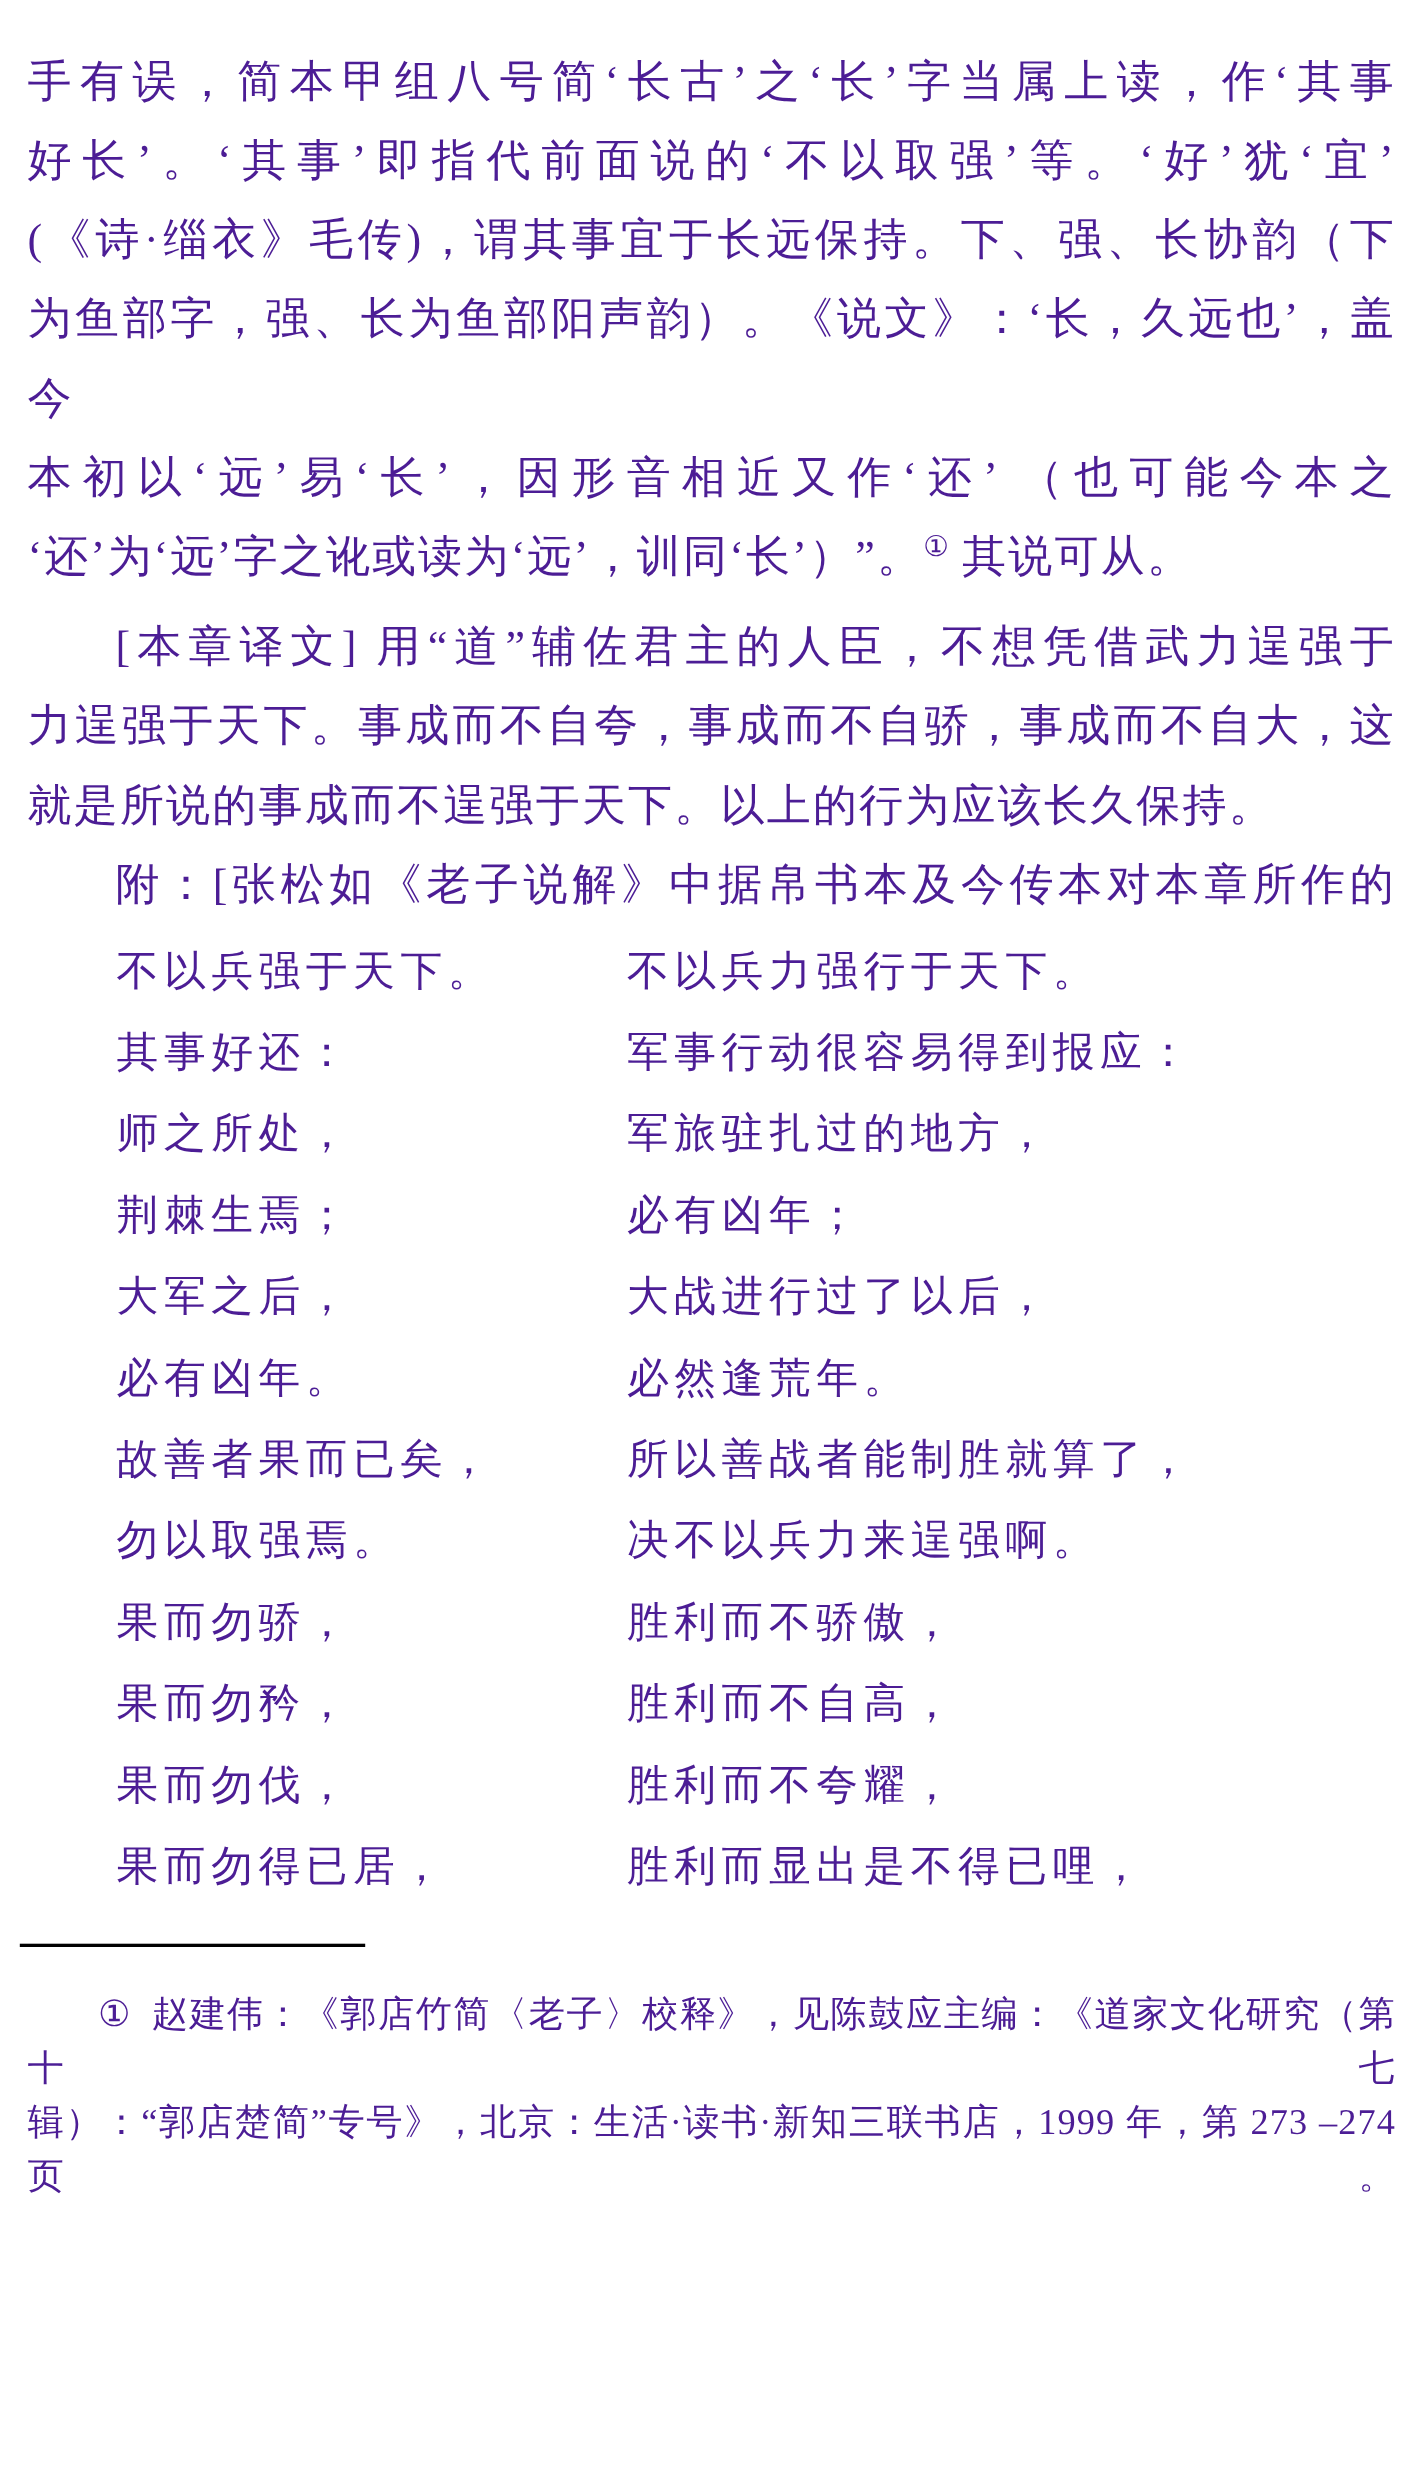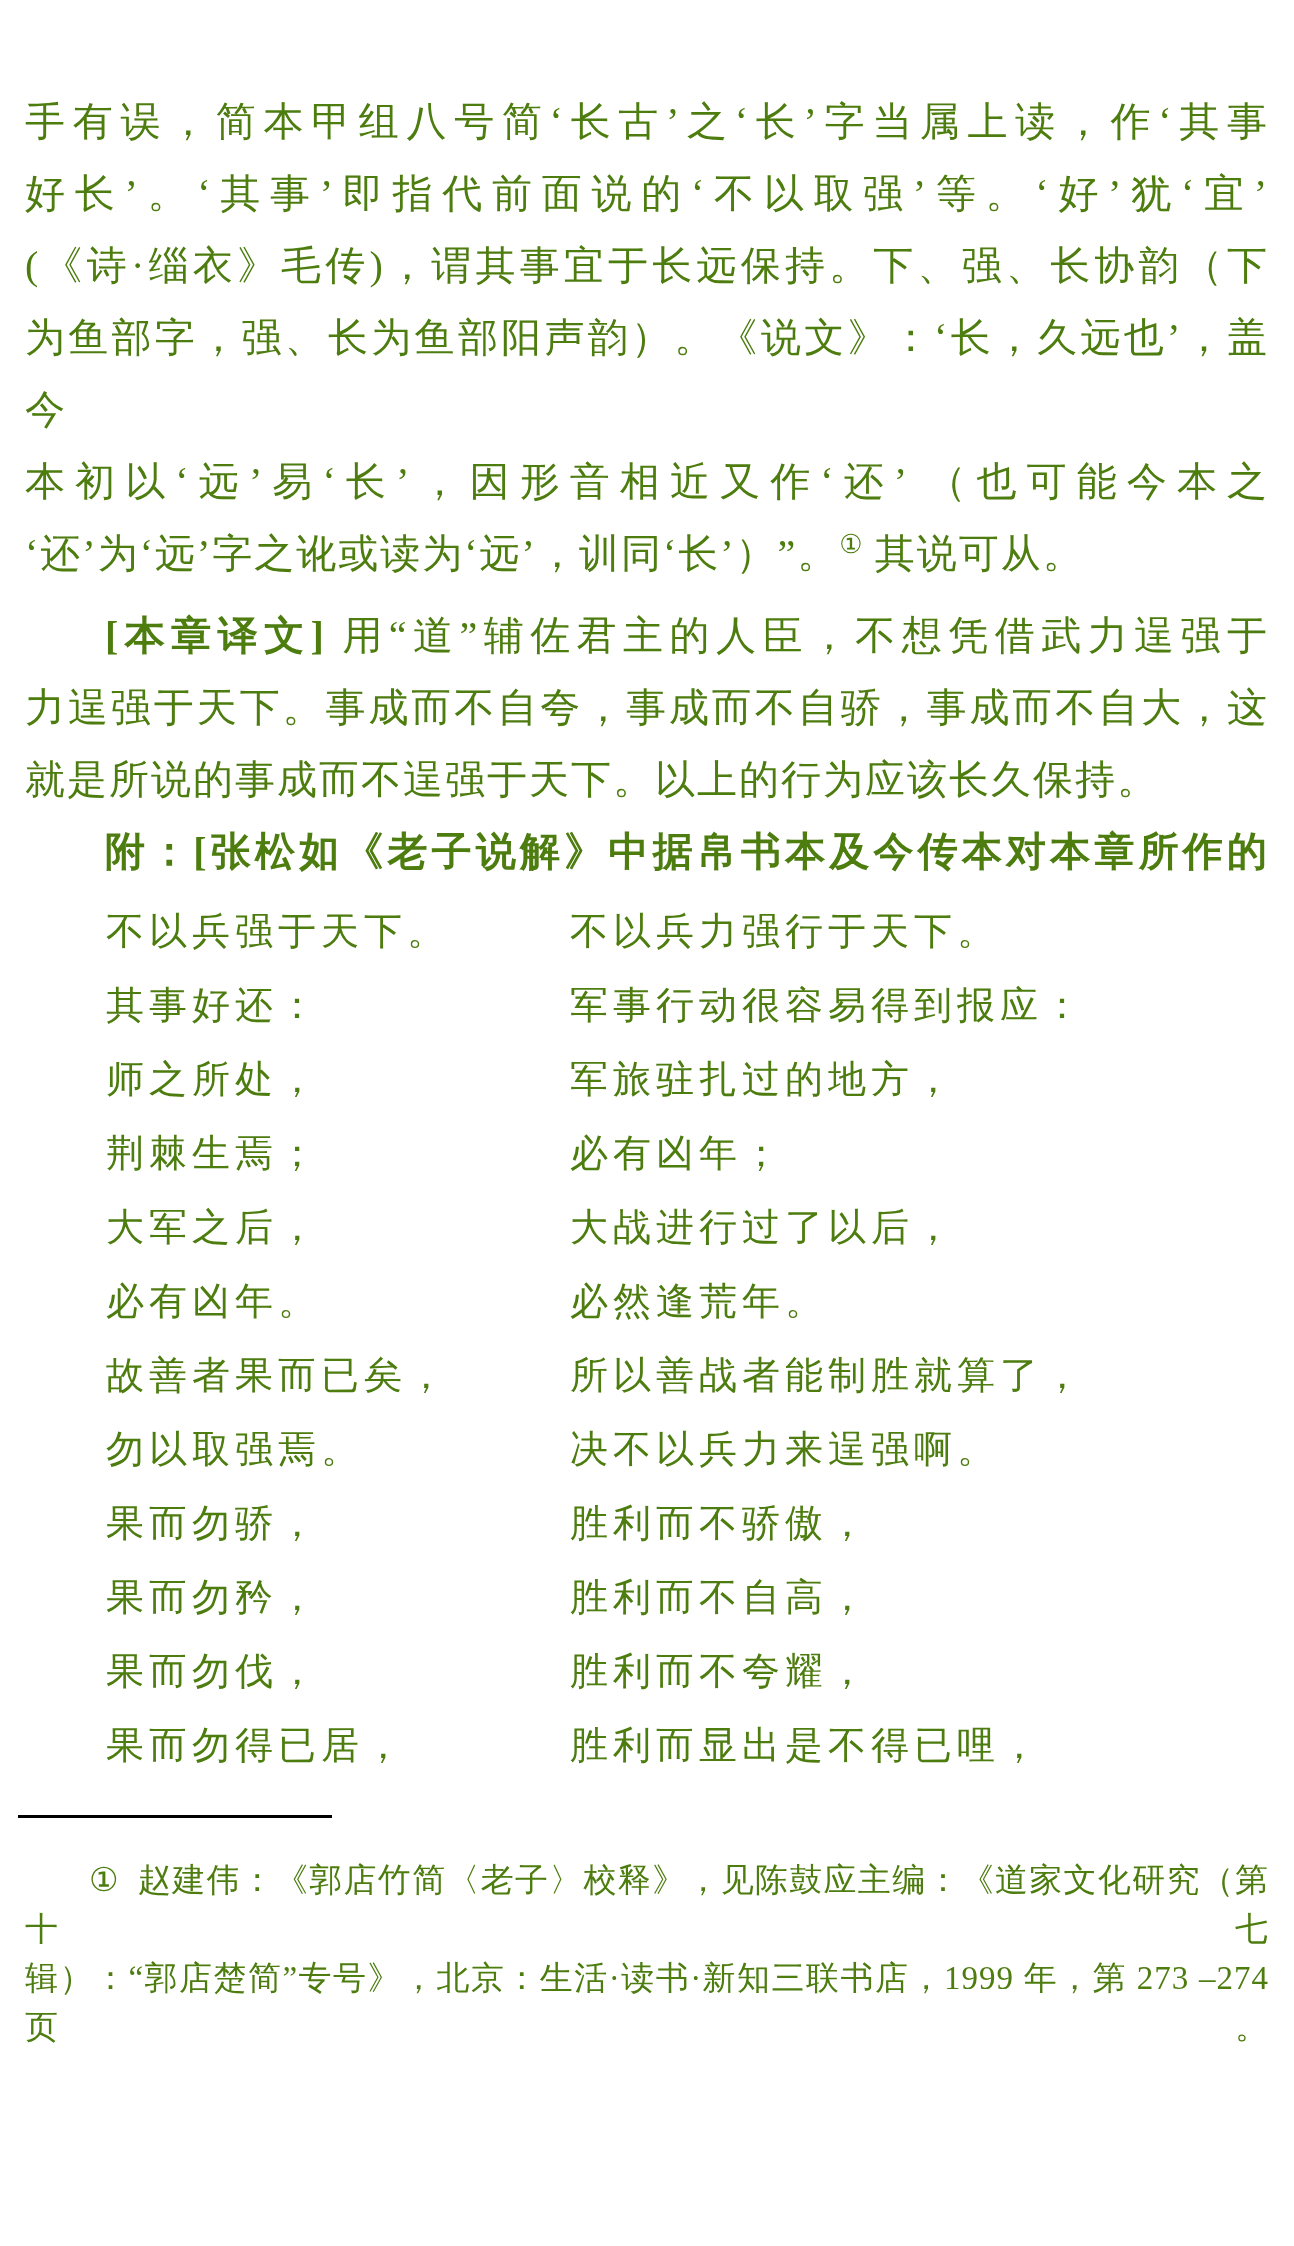--- a/index.html
+++ b/index.html
@@ -3,39 +3,39 @@
 <meta charset="utf-8">
 <style>
   html, body { margin: 0; padding: 0; background: #888; }
   .page {
     position: relative;
     width: 1294px;
     height: 2246px;
     box-sizing: border-box;
     margin: 0 auto;
     background: #ffffff;
-    color: #4d7c0f;
-    padding: 86px 25px 0 25px;
+    color: #4c1d95;
+    padding: 38px 25px 0 25px;
     overflow: hidden;
     font-family: "Liberation Serif", "DejaVu Serif", serif;
     font-size: 40px;
     letter-spacing: 2px;
   }
   .line {
     line-height: 72px;
     white-space: nowrap;
   }
   .justify {
     white-space: normal;
     text-align: justify;
     text-align-last: justify;
     text-justify: inter-character;
   }
   .indent { text-indent: 80px; }
-  .bold { font-weight: bold; }
+  .bold { font-weight: normal; }
   sup.note {
     font-size: 26px;
     letter-spacing: 0;
     vertical-align: 14px;
     line-height: 0;
   }
   .para-translation { margin-top: 10px; }
   .verse { margin: 6px 0 0 81px; font-size: 38px; letter-spacing: 5px; }
   .verse-row { line-height: 74px; white-space: nowrap; }
   .v-left { display: inline-block; width: 464px; }

